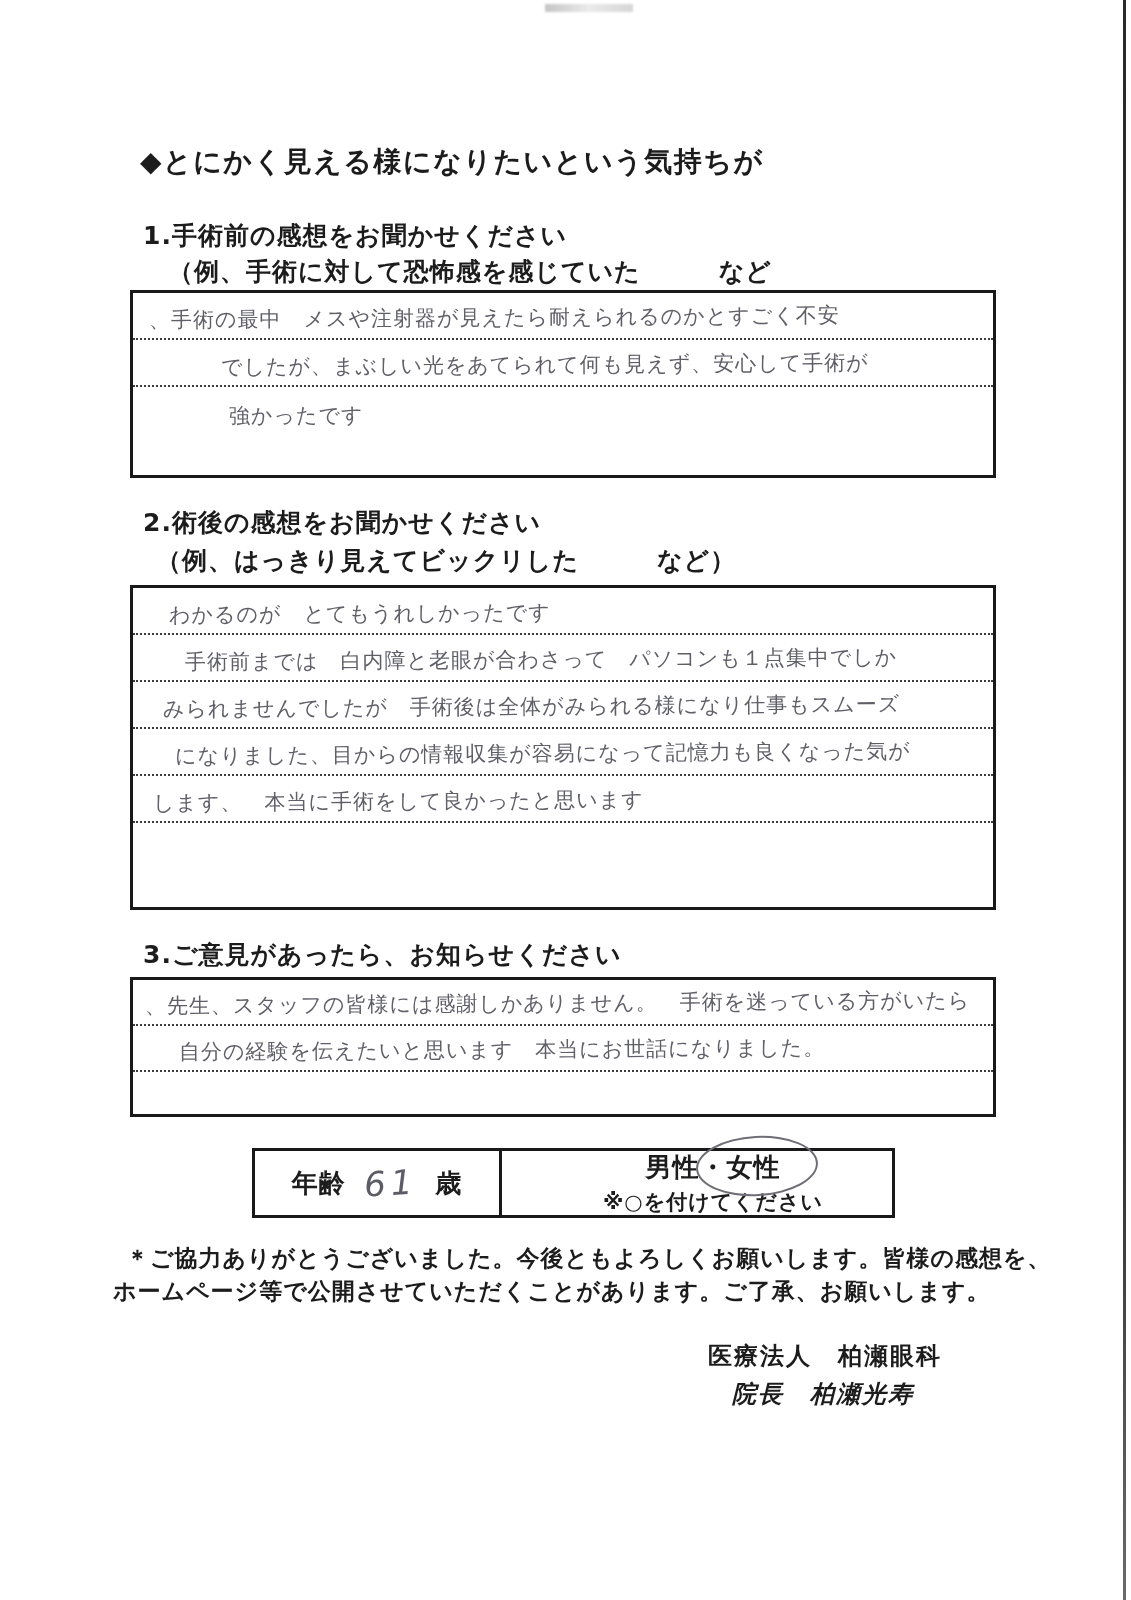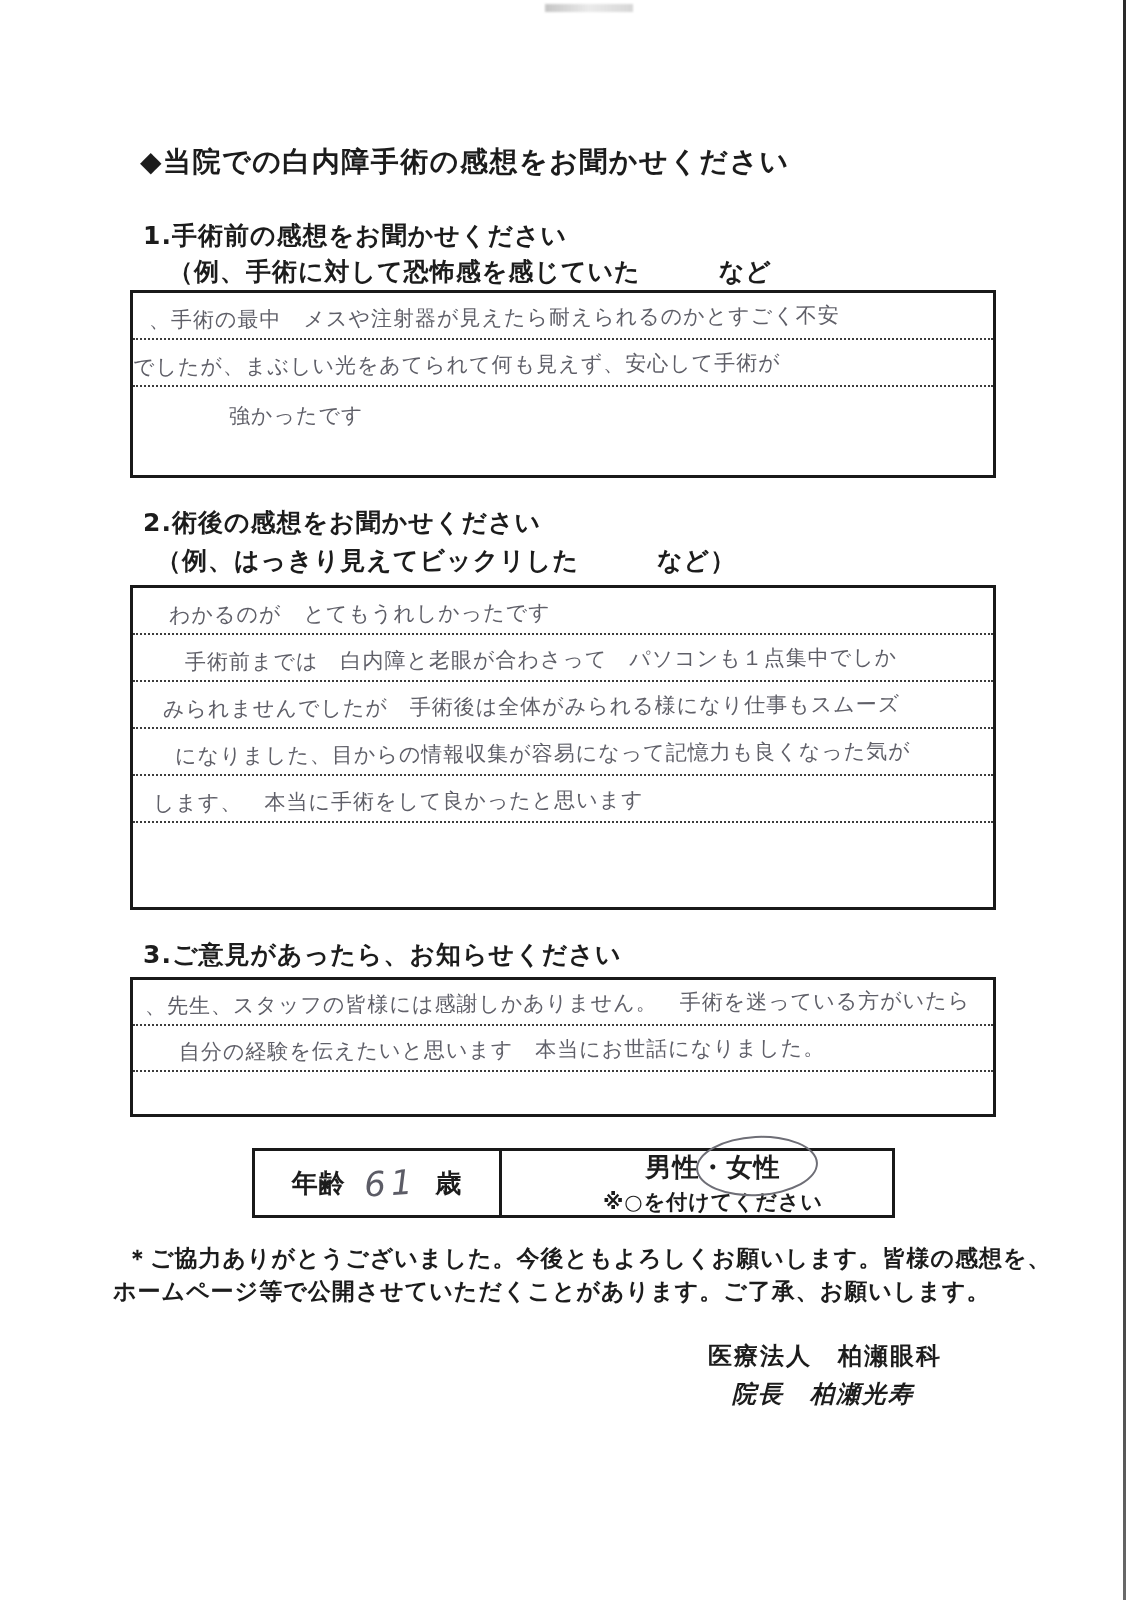--- a/index.html
+++ b/index.html
@@ -68,30 +68,30 @@
     position:absolute;left:1123px;top:0;width:3px;height:1600px;
     background:linear-gradient(180deg,#2a2a2a 0%,#303030 70%,#6a6a6a 100%);
   }
 </style>
 </head>
 <body>
 
 <div class="artifact-top"></div>
 <div class="artifact-right"></div>
 
-<div class="abs print title" style="left:140px;top:143px;">◆当院での白内障手術の感想をお聞かせください</div>
+<div class="abs print title" style="left:140px;top:143px;">◆とにかく見える様になりたいという気持ちが</div>
 
 <div class="abs print sec-head" style="left:143px;top:219px;">1.手術前の感想をお聞かせください</div>
 <div class="abs print sec-example" style="left:168px;top:255px;">（例、手術に対して恐怖感を感じていた　　　など</div>
 
 <div class="ansbox" style="top:290px;height:188px;">
   <div class="row" style="padding-left:16px;">
     <span class="hw">、手術の最中　メスや注射器が見えたら耐えられるのかとすごく不安</span>
   </div>
-  <div class="row" style="">
+  <div class="row" style="padding-left:88px;">
     <span class="hw">でしたが、まぶしい光をあてられて何も見えず、安心して手術が</span>
   </div>
   <div class="row noline" style="padding-left:96px;">
     <span class="hw">強かったです</span>
   </div>
 </div>
 
 <div class="abs print sec-head" style="left:143px;top:506px;">2.術後の感想をお聞かせください</div>
 <div class="abs print sec-example" style="left:156px;top:544px;">（例、はっきり見えてビックリした　　　など）</div>
 

